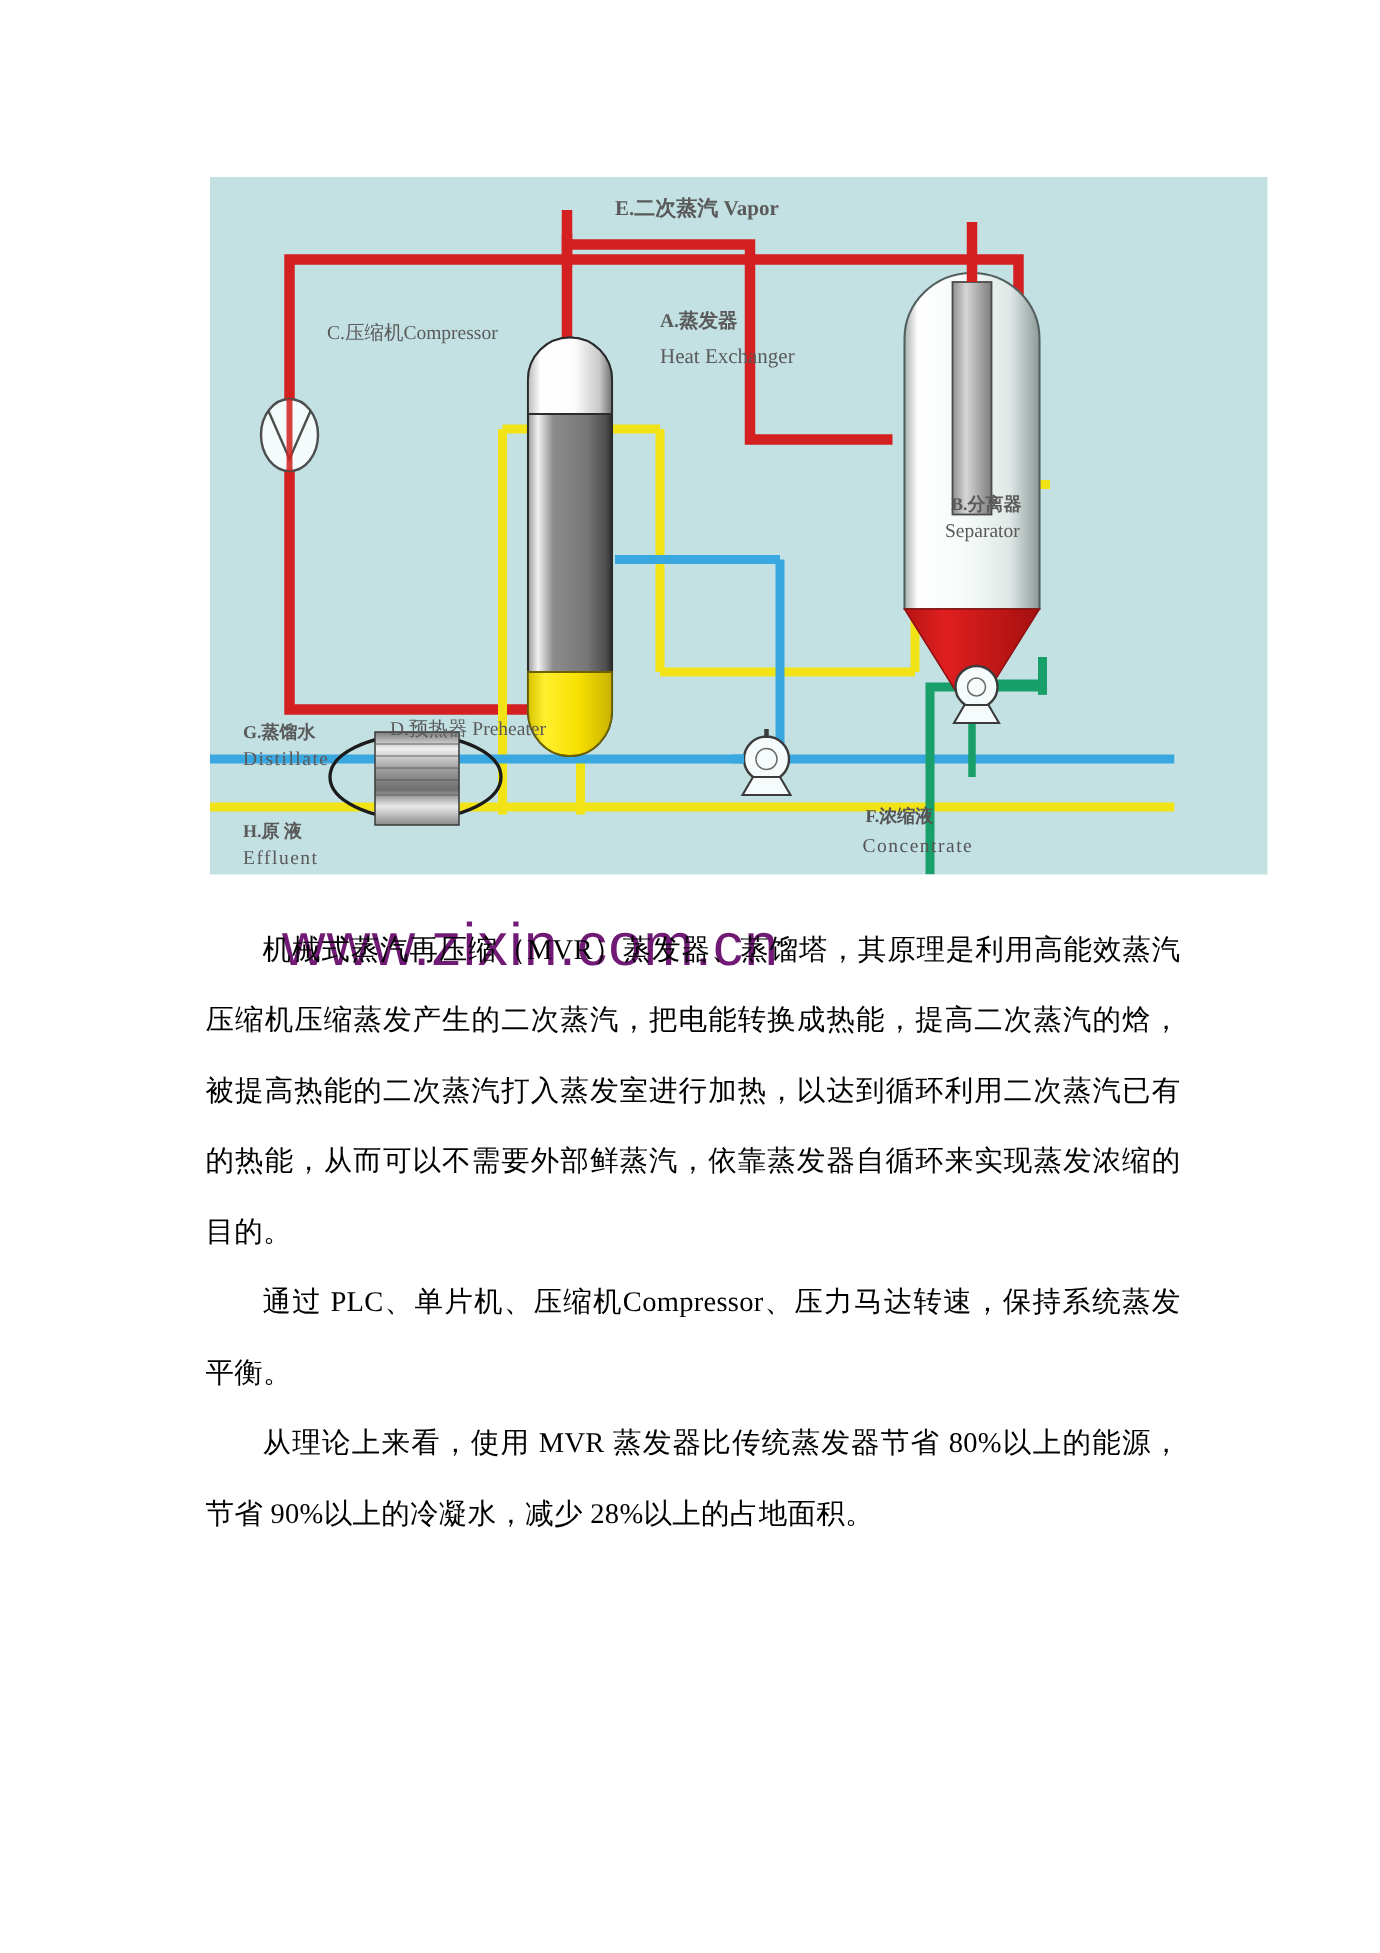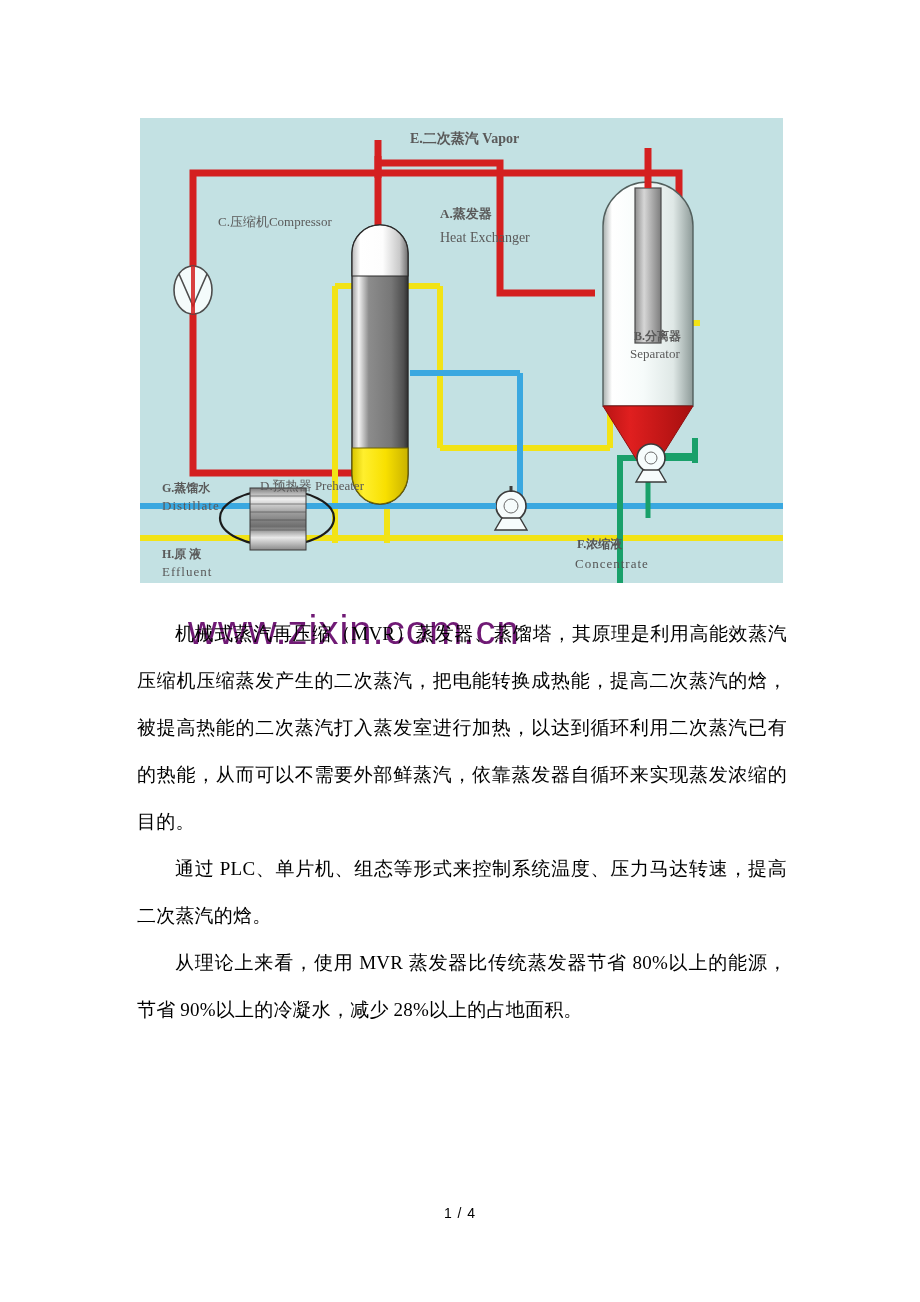--- a/index.html
+++ b/index.html
@@ -28,21 +28,21 @@
   .figure-wrap {
     position: absolute;
     left: 140px;
     top: 118px;
     width: 643px;
     height: 465px;
   }
   .diagram {
     position: absolute;
     left: 0; top: 0;
-    width: 643px;
+    width: 705px;
     height: 465px;
     background: #c3e1e3;
     overflow: hidden;
   }
   .diagram svg { display: block; }
 
   
   .watermark {
     position: absolute;
     left: 188px;
@@ -268,22 +268,21 @@
   </div>
 
   <div class="watermark">www.zixin.com.cn</div>
 
   <div class="content">
 
     <div class="gap-sm"></div>
 
     <p class="para">机械式蒸汽再压缩（MVR）蒸发器、蒸馏塔，其原理是利用高能效蒸汽压缩机压缩蒸发产生的二次蒸汽，把电能转换成热能，提高二次蒸汽的焓，被提高热能的二次蒸汽打入蒸发室进行加热，以达到循环利用二次蒸汽已有的热能，从而可以不需要外部鲜蒸汽，依靠蒸发器自循环来实现蒸发浓缩的目的。</p>
 
-    <p class="para">通过 PLC、单片机、组态等形式来控制系统温度、压力马达转速，提高二次蒸汽的焓。</p>
+    <p class="para">通过 PLC、单片机、压缩机Compressor、压力马达转速，保持系统蒸发平衡。</p>
 
     <p class="para">从理论上来看，使用 MVR 蒸发器比传统蒸发器节省 80%以上的能源，节省 90%以上的冷凝水，减少 28%以上的占地面积。</p>
 
 
   </div>
 
-  <div class="footer">1 / 4</div>
 
 </div>
 
 </body></html>

